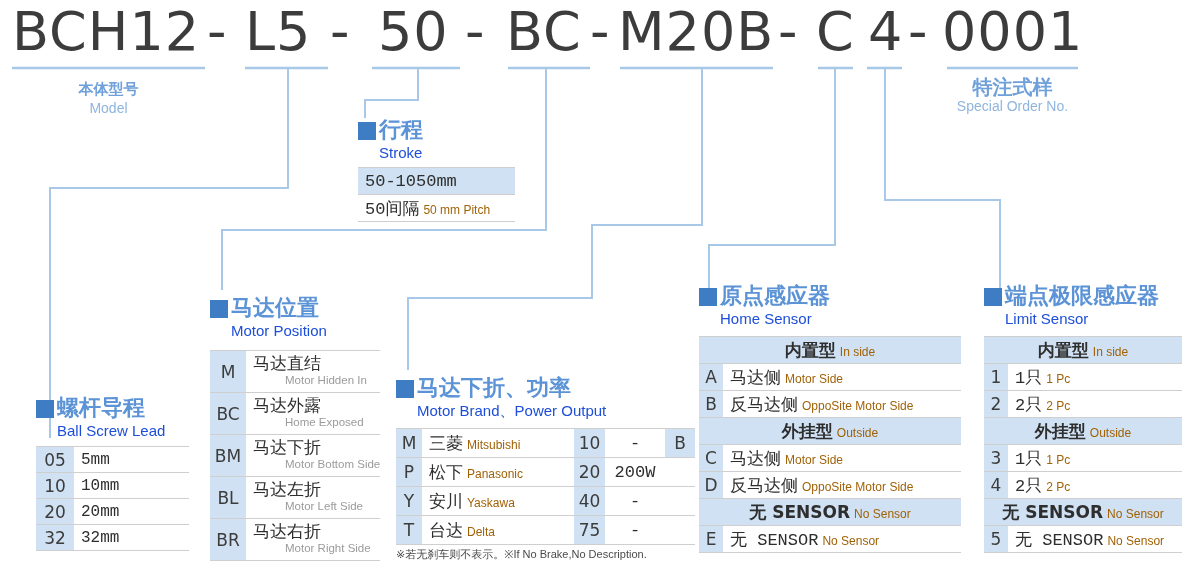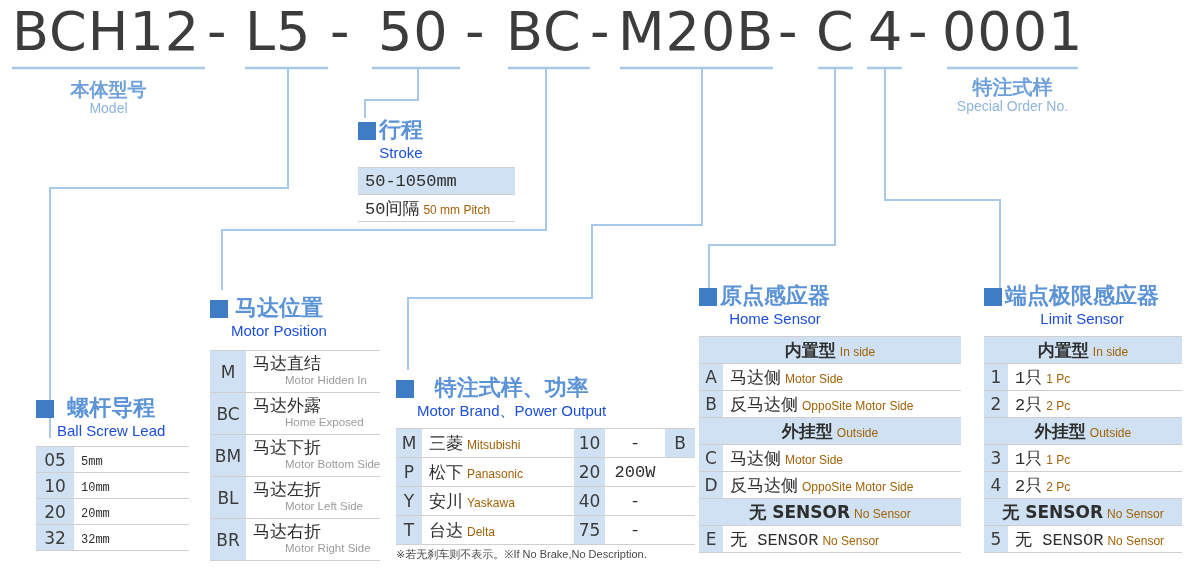--- a/index.html
+++ b/index.html
@@ -45,26 +45,26 @@
   .grp-cn{
     font-family:"DejaVu Sans","Liberation Sans",sans-serif;
     font-size:22px;font-weight:700;color:#5b93d6;line-height:24px;
     white-space:nowrap;
   }
   .grp-en{
     font-family:"Liberation Sans","DejaVu Sans",sans-serif;
     font-size:15px;color:#1d4ed8;line-height:17px;white-space:nowrap;
     margin-top:2px;
   }
-  .grp-head-col{display:flex;flex-direction:column;align-items:center;}
+  .grp-head-col{display:flex;flex-direction:column;}
 
   
   .plain-cn{
     font-family:"DejaVu Sans","Liberation Sans",sans-serif;
-    font-size:19px;font-weight:700;color:#6fa0da;line-height:22px;
+    font-size:15px;font-weight:700;color:#6fa0da;line-height:22px;
     text-align:center;white-space:nowrap;
   }
   .plain-en{
     font-family:"Liberation Sans","DejaVu Sans",sans-serif;
     font-size:14px;color:#8fb5de;line-height:16px;text-align:center;white-space:nowrap;
   }
 
   
   table.opt{border-collapse:collapse;}
   table.opt td{
@@ -99,21 +99,21 @@
     font-size:17px;font-weight:700;color:#2e2e2e;
     white-space:nowrap;
   }
   .sub-head .en-inline{font-weight:400;}
 
   
   #lead-tbl{position:absolute;left:36px;top:446px;}
   #lead-tbl td{height:25px;}
   #lead-tbl .keycell{width:38px;}
   #lead-tbl .valcell{width:108px;}
-  #lead-tbl .cn{font-size:12px;margin-top:32px;}
+  #lead-tbl .cn{font-size:16px;margin-top:32px;}
 
   
   #mpos-tbl{position:absolute;left:210px;top:350px;}
   #mpos-tbl td{height:41px;}
   #mpos-tbl .keycell{width:36px;font-size:17px;}
   #mpos-tbl .valcell{width:127px;}
   #mpos-tbl .cn{font-size:17px;line-height:18px;}
   #mpos-tbl .en{font-size:11.5px;line-height:13px;}
 
   
@@ -298,21 +298,21 @@
             <div class="cn">马达右折</div>
             <div class="en">Motor Right Side</div>
           </td>
         </tr>
       </tbody>
     </table>
 
   <div class="grp grp-head" style="left:396px;top:376px;">
     <div class="sq"></div>
     <div class="grp-head-col">
-      <div class="grp-cn">特注式样、功率</div>
+      <div class="grp-cn">马达下折、功率</div>
       <div class="grp-en">Motor Brand、Power Output</div>
     </div>
   </div>
   <table class="opt" id="brand-tbl">
       <tbody id="brand-body">
         <tr>
           <td class="keycell c-key">M</td>
           <td class="valcell c-name"><span class="cn">三菱</span><span class="en-inline">Mitsubishi</span></td>
           <td class="keycell c-pw">10</td>
           <td class="c-w"><span class="cn">-</span></td>

